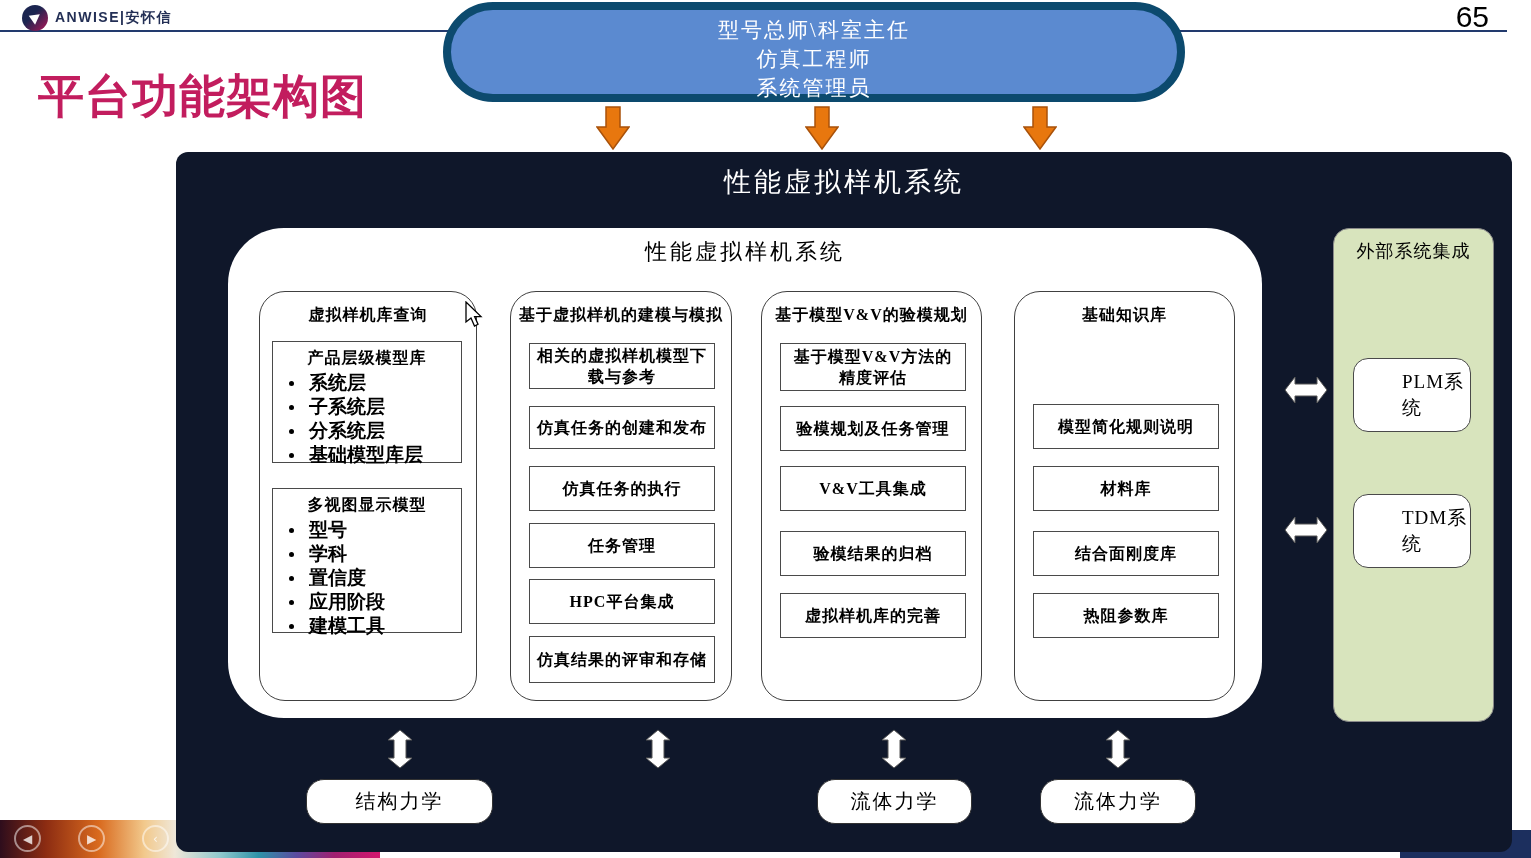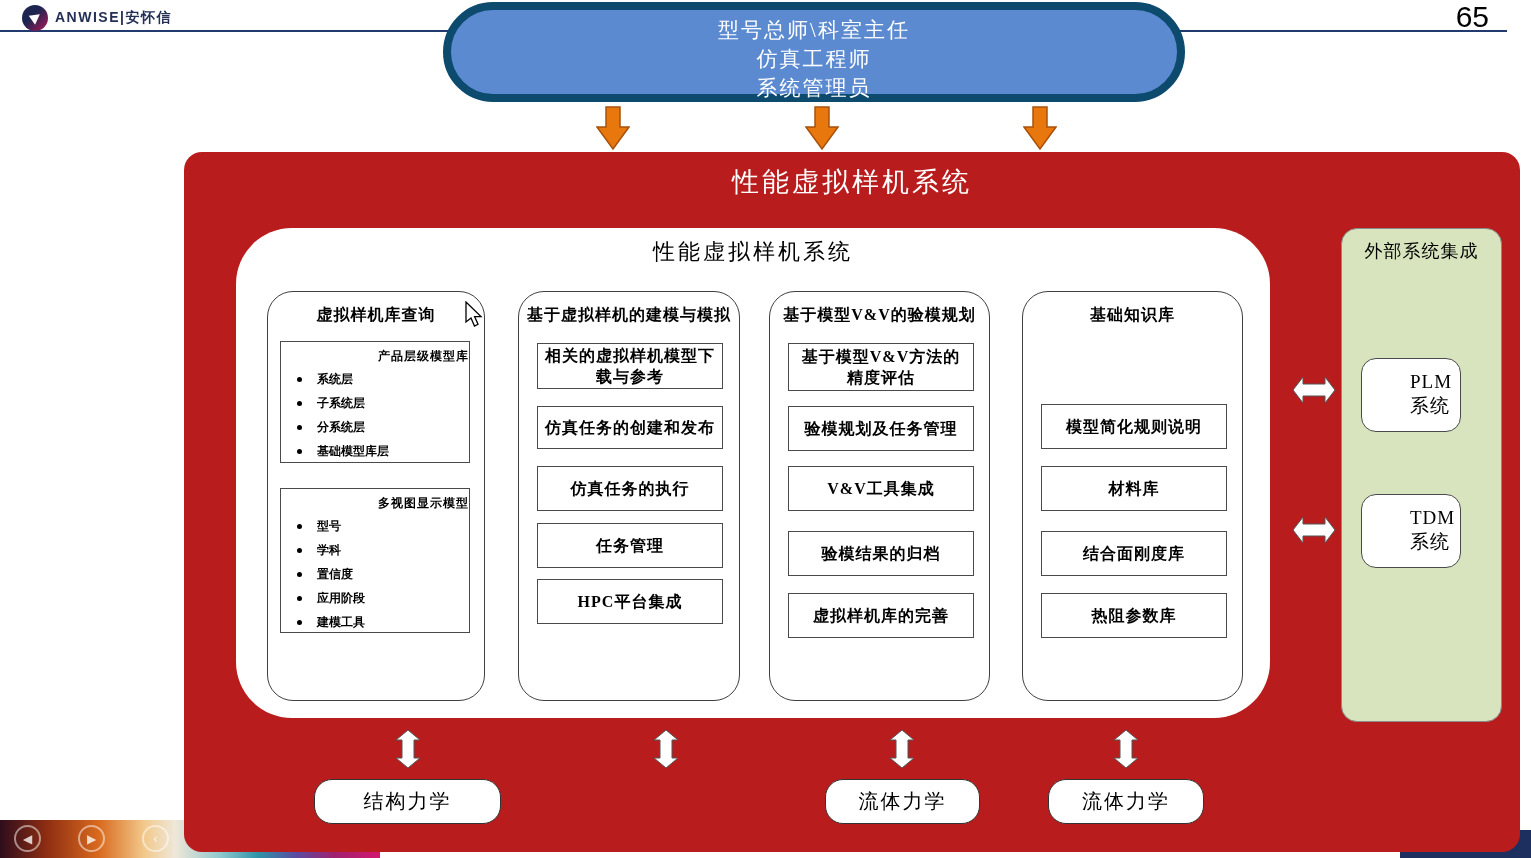--- a/index.html
+++ b/index.html
@@ -23,54 +23,54 @@
     font-weight:900; font-size:46px; color:#c21d5e; letter-spacing:1px; z-index:2; }
 
   
   .bubble { position:absolute; left:443px; top:2px; width:742px; height:100px;
     background:#5b8ad0; border:8px solid #0c4a6e; border-radius:52px; z-index:3;
     color:#fff; text-align:center; font-size:21px; letter-spacing:2px; padding-top:6px; line-height:29px; }
 
   .oarrow { position:absolute; top:106px; z-index:2; }
 
   
-  .grayBox { position:absolute; left:184px; top:152px; width:1336px; height:700px;
-    background:#b91c1c; border-radius:18px; z-index:2; }
+  .grayBox { position:absolute; left:176px; top:152px; width:1336px; height:700px;
+    background:#0f172a; border-radius:12px; z-index:2; }
   .grayTitle { position:absolute; top:12px; left:0; width:100%; text-align:center;
     color:#fff; font-size:27px; letter-spacing:3px; }
 
   
   .whitePanel { position:absolute; left:52px; top:76px; width:1034px; height:490px;
     background:#fff; border-radius:56px; }
   .innerTitle { position:absolute; top:9px; left:0; width:100%; text-align:center;
     color:#000; font-size:22px; letter-spacing:3px; }
 
   .col { position:absolute; top:63px; height:410px; background:#fff;
     border:1.3px solid #404040; border-radius:26px;font-weight:bold; }
   .colHeader { position:absolute; top:13px; left:0; width:100%; text-align:center;
     font-size:16px; letter-spacing:1px; color:#000; }
 
   .group { position:absolute; left:12px; width:190px; border:1.2px solid #4a4a4a;
     background:#fff; padding-top:6px; }
-  .groupTitle { text-align:right; font-size:12px; letter-spacing:1px; }
+  .groupTitle { text-align:center; font-size:16px; letter-spacing:1px; }
   .group ul { list-style:none; margin-top:2px; }
-  .group li { position:relative; padding-left:36px; font-size:12px; line-height:24px; }
+  .group li { position:relative; padding-left:36px; font-size:19px; line-height:24px; }
   .group li::before { content:""; position:absolute; left:16px; top:10px; width:5px; height:5px;
     background:#000; border-radius:50%; }
 
   .item { position:absolute; left:18px; width:186px; border:1.2px solid #4a4a4a; background:#fff;
     display:flex; align-items:center; justify-content:center; text-align:center;
     font-size:16px; letter-spacing:1px; line-height:21px; padding:2px 5px; color:#000; }
 
   
   .greenPanel { position:absolute; left:1157px; top:76px; width:161px; height:494px;
     background:#d8e4bd; border:1px solid #8a8a8a; border-radius:16px; }
   .greenTitle { position:absolute; top:10px; left:0; width:100%; text-align:center;
     font-size:18px; letter-spacing:1px; }
-  .sysBox { position:absolute; left:19px; width:100px; height:74px; background:#fff;
+  .sysBox { position:absolute; left:19px; width:118px; height:74px; background:#fff;
     border:1.2px solid #4a4a4a; border-radius:15px; display:flex; align-items:center;
     justify-content:center; font-size:19px; letter-spacing:1px;padding-left:48px; }
 
   
   .solver { position:absolute; top:627px; height:45px; background:#fff; border:1.6px solid #333;
     border-radius:18px; display:flex; align-items:center; justify-content:center;
     font-size:20px; letter-spacing:2px; }
   .varrow { position:absolute; top:577px; }
   .harrow { position:absolute; left:1108px; }
 
@@ -92,20 +92,21 @@
 <body>
 
 <div id="canvas">
 
   <div class="logo">
     <span class="logo-mark"></span>
     <span class="logo-text">ANWISE|安怀信</span>
   </div>
   <div class="topline"></div>
   <div class="pagenum">65</div>
+  <div class="slide-title">平台功能架构图</div>
 
   <div class="bubble">
     <div>型号总师\科室主任</div>
     <div>仿真工程师</div>
     <div>系统管理员</div>
   </div>
 
   <svg class="oarrow" style="left:596px" width="34" height="44" viewBox="0 0 34 44">
     <polygon points="10,1 24,1 24,21 33,21 17,43 1,21 10,21" fill="#e8770e" stroke="#a9520a" stroke-width="1.5"></polygon>
   </svg>
@@ -145,20 +146,21 @@
         </div>
       </div>
 
       <div class="col" style="left:282px;width:222px">
         <div class="colHeader">基于虚拟样机的建模与模拟</div>
         <div class="item" style="top:51px;height:46px">相关的虚拟样机模型下载与参考</div>
         <div class="item" style="top:114px;height:43px">仿真任务的创建和发布</div>
         <div class="item" style="top:174px;height:45px">仿真任务的执行</div>
         <div class="item" style="top:231px;height:45px">任务管理</div>
         <div class="item" style="top:287px;height:45px">HPC平台集成</div>
+        <div class="item" style="top:344px;height:47px">仿真结果的评审和存储</div>
       </div>
 
       <div class="col" style="left:533px;width:221px">
         <div class="colHeader">基于模型V&amp;V的验模规划</div>
         <div class="item" style="top:51px;height:48px">基于模型V&amp;V方法的精度评估</div>
         <div class="item" style="top:114px;height:45px">验模规划及任务管理</div>
         <div class="item" style="top:174px;height:45px">V&amp;V工具集成</div>
         <div class="item" style="top:239px;height:45px">验模结果的归档</div>
         <div class="item" style="top:301px;height:45px">虚拟样机库的完善</div>
       </div>

